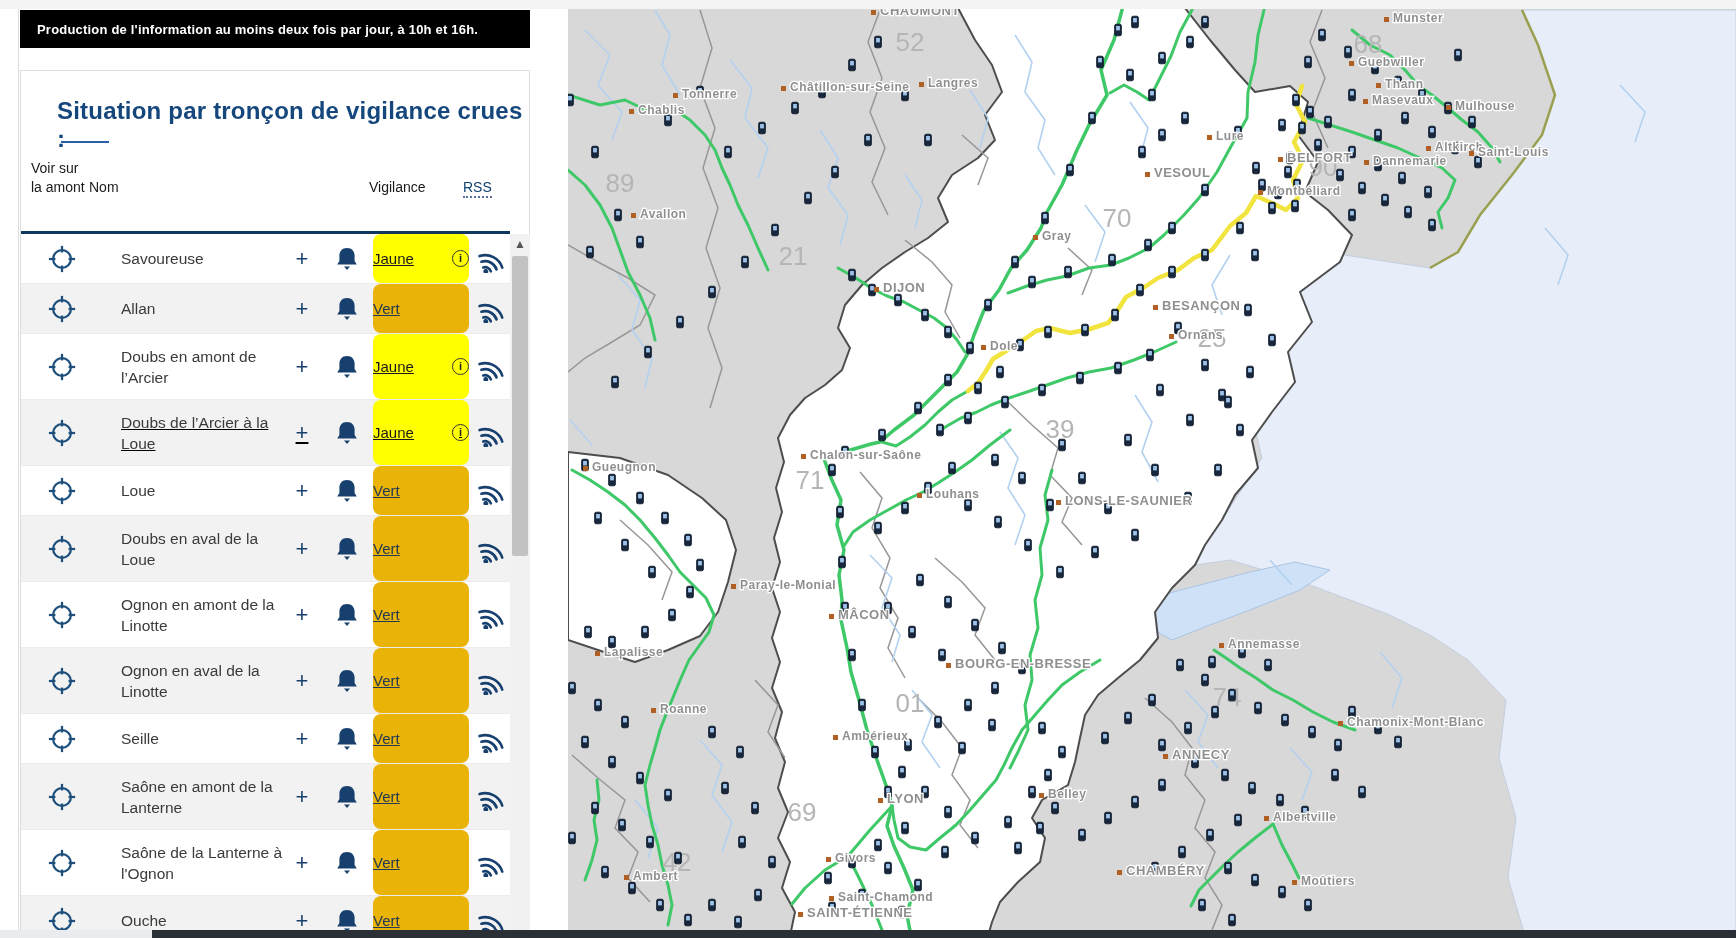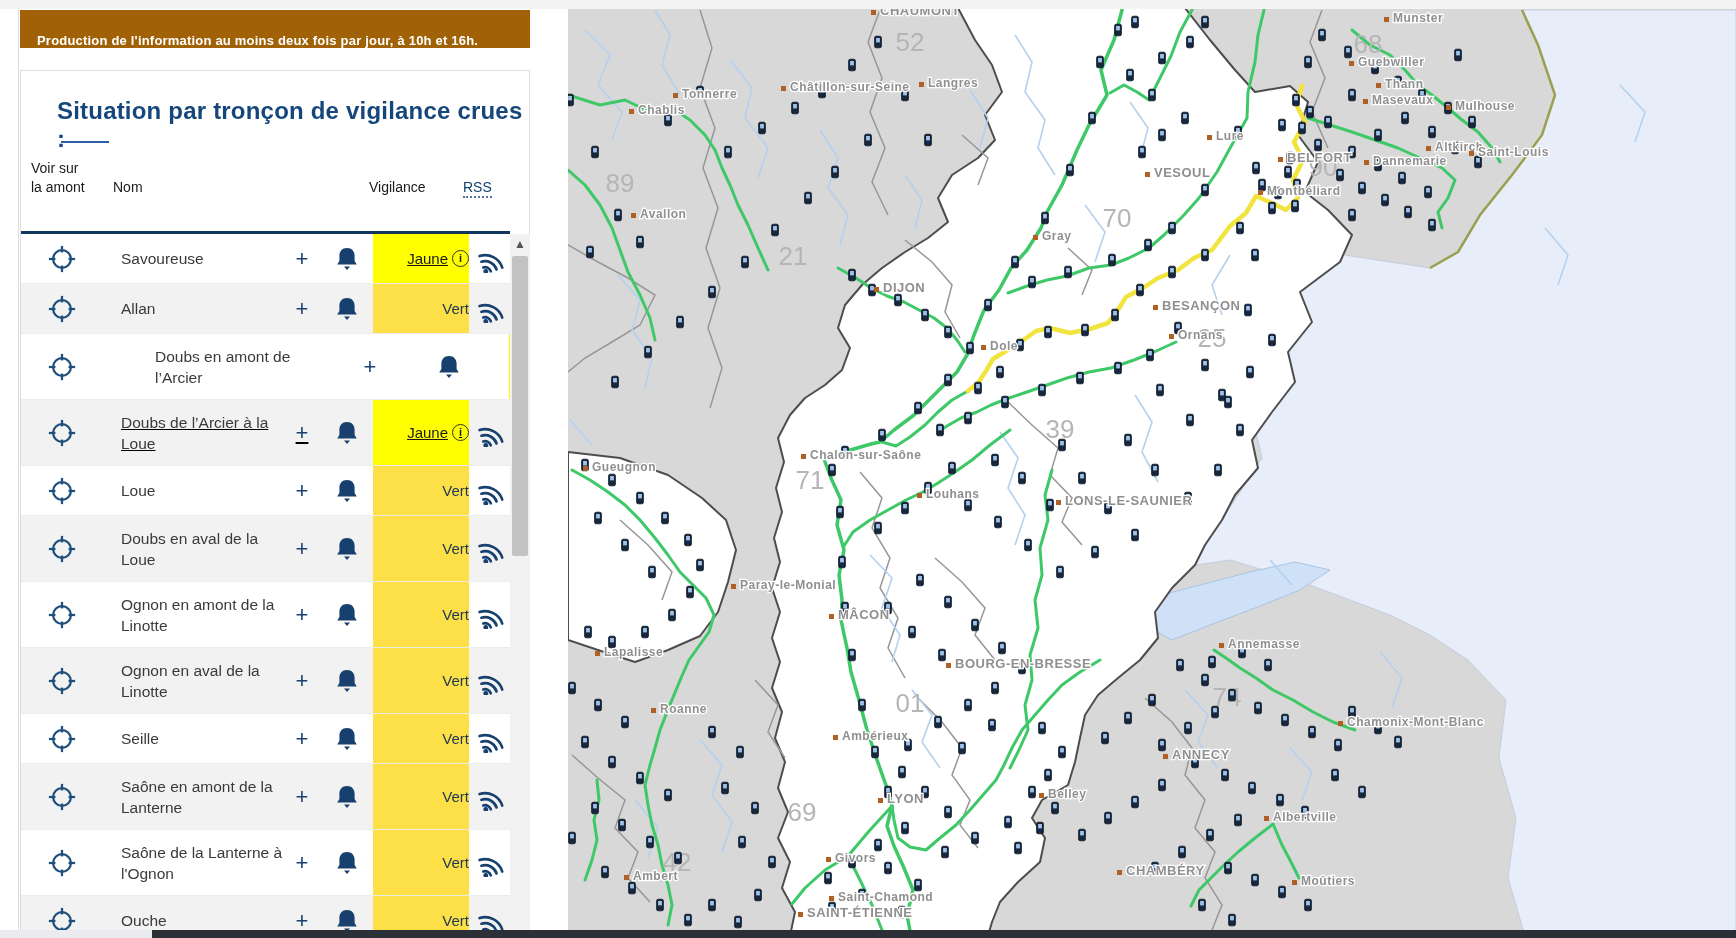--- a/index.html
+++ b/index.html
@@ -1,46 +1,46 @@
 <!DOCTYPE html>
 <html><head>
 <meta charset="utf-8">
 <style>
   html,body{margin:0;padding:0;}
   body{width:1736px;height:938px;position:relative;overflow:hidden;background:#fff;
        font-family:"Liberation Sans","DejaVu Sans",sans-serif;}
   .topstrip{position:absolute;left:0;top:0;width:1736px;height:9px;background:#f4f4f4;}
   .leftline{position:absolute;left:18px;top:9px;width:1px;height:921px;background:#dcdcdc;}
-  .banner{position:absolute;left:20px;top:10px;width:510px;height:38px;background:#a16207;
-          color:#fff;font-size:13px;font-weight:bold;display:flex;align-items:flex-end;
+  .banner{position:absolute;left:20px;top:10px;width:510px;height:38px;background:#000000;
+          color:#fff;font-size:13px;font-weight:bold;display:flex;align-items:center;
           padding-left:17px;box-sizing:border-box;letter-spacing:.2px;}
   .panel{position:absolute;left:20px;top:70px;width:510px;height:880px;background:#fff;
          border:1px solid #ddd;box-sizing:border-box;}
   .ptitle{position:absolute;left:36px;top:26px;font-size:24px;color:#16477c;font-weight:600;
           letter-spacing:.2px;}
   .ptitle-underline{position:absolute;left:40px;top:70px;width:48px;height:2px;background:#2b5ea7;}
   .hdr{position:absolute;font-size:14px;color:#1a1a1a;}
   .hdr-voir{left:10px;top:88px;line-height:19px;}
-  .hdr-nom{left:92px;top:108px;}
+  .hdr-nom{left:68px;top:108px;}
   .hdr-vig{left:348px;top:108px;}
   .hdr-rss{left:442px;top:108px;color:#0f4072;border-bottom:2px dotted #5770a0;padding-bottom:1px;}
   .navline{position:absolute;left:0px;top:160px;width:489px;height:3px;background:#12375e;}
   .rows{position:absolute;left:0px;top:163px;width:489px;height:696px;overflow:hidden;}
   .row{display:flex;align-items:stretch;border-bottom:1px solid #ececec;box-sizing:border-box;}
   .row.alt{background:#f2f2f2;}
   .c-loc{width:82px;display:flex;align-items:center;justify-content:center;flex:none;}
   .c-name{width:180px;display:flex;align-items:center;flex:none;padding-left:18px;
           box-sizing:border-box;font-size:15.5px;color:#3a3a3a;line-height:21px;}
   .c-plus{width:38px;display:flex;align-items:center;justify-content:center;flex:none;
           color:#17406e;font-size:22px;font-weight:300;cursor:pointer;}
   .c-bell{width:52px;display:flex;align-items:center;justify-content:center;flex:none;}
-  .c-vig{width:96px;flex:none;display:flex;align-items:center;justify-content:flex-end;
-         font-size:15px;color:#223a52;}
+  .c-vig{width:96px;flex:none;display:flex;align-items:center;justify-content:space-between;
+         font-size:15px;color:#223a52;border-radius:8px;}
   .c-vig.jaune{background:#ffff00;}
-  .c-vig.vert{background:#fde047;}
+  .c-vig.vert{background:#eab308;text-decoration:underline;}
   .lvl-link{color:#1a1a1a;text-decoration:underline;cursor:pointer;font-weight:500;}
   .info-i{display:inline-block;width:15px;height:15px;border:1.6px solid #333;border-radius:50%;
           font-size:11px;line-height:15px;text-align:center;margin-left:4px;color:#222;
           font-style:normal;font-weight:bold;}
   .c-rss{width:41px;display:flex;align-items:center;justify-content:center;flex:none;cursor:pointer;}
   .vscroll{position:absolute;left:489px;top:163px;width:20px;height:696px;background:#f1f1f1;}
   .vscroll .up{height:20px;display:flex;align-items:center;justify-content:center;color:#555;
                font-size:12px;cursor:pointer;}
   .vscroll .thumb{position:absolute;left:2px;top:22px;width:16px;height:300px;background:#c2c2c2;
                   border-radius:2px;cursor:pointer;}
@@ -127,21 +127,21 @@
           <svg width="28" height="28" viewBox="0 0 28 28">
             <g transform="rotate(-18 14 14)" fill="none" stroke="#17406e" stroke-width="2.6" stroke-linecap="round">
               <path d="M5 20 a6 6 0 0 1 6 6" fill="none"></path>
               <path d="M5 14 a12 12 0 0 1 12 12"></path>
               <path d="M5 8 a18 18 0 0 1 18 18"></path>
             </g>
             <circle cx="6.2" cy="24.5" r="2.4" fill="#17406e" transform="rotate(-18 14 14)"></circle>
           </svg>
         </div>
       </div>
-      <div class="row" style="min-height: 66px; gap: 34px;">
+      <div class="row" style="min-height: 66px;">
         <div class="c-loc">
           <svg width="30" height="30" viewBox="-16 -16 32 32">
             <circle cx="0" cy="0" r="9.5" fill="none" stroke="#1d4f7c" stroke-width="2.4"></circle>
             <line x1="0" y1="-14" x2="0" y2="-7" stroke="#1d4f7c" stroke-width="2.4"></line>
             <line x1="0" y1="7" x2="0" y2="14" stroke="#1d4f7c" stroke-width="2.4"></line>
             <line x1="-14" y1="0" x2="-7" y2="0" stroke="#1d4f7c" stroke-width="2.4"></line>
             <line x1="7" y1="0" x2="14" y2="0" stroke="#1d4f7c" stroke-width="2.4"></line>
           </svg>
         </div>
         <div class="c-name">Doubs en amont de l’Arcier</div>

